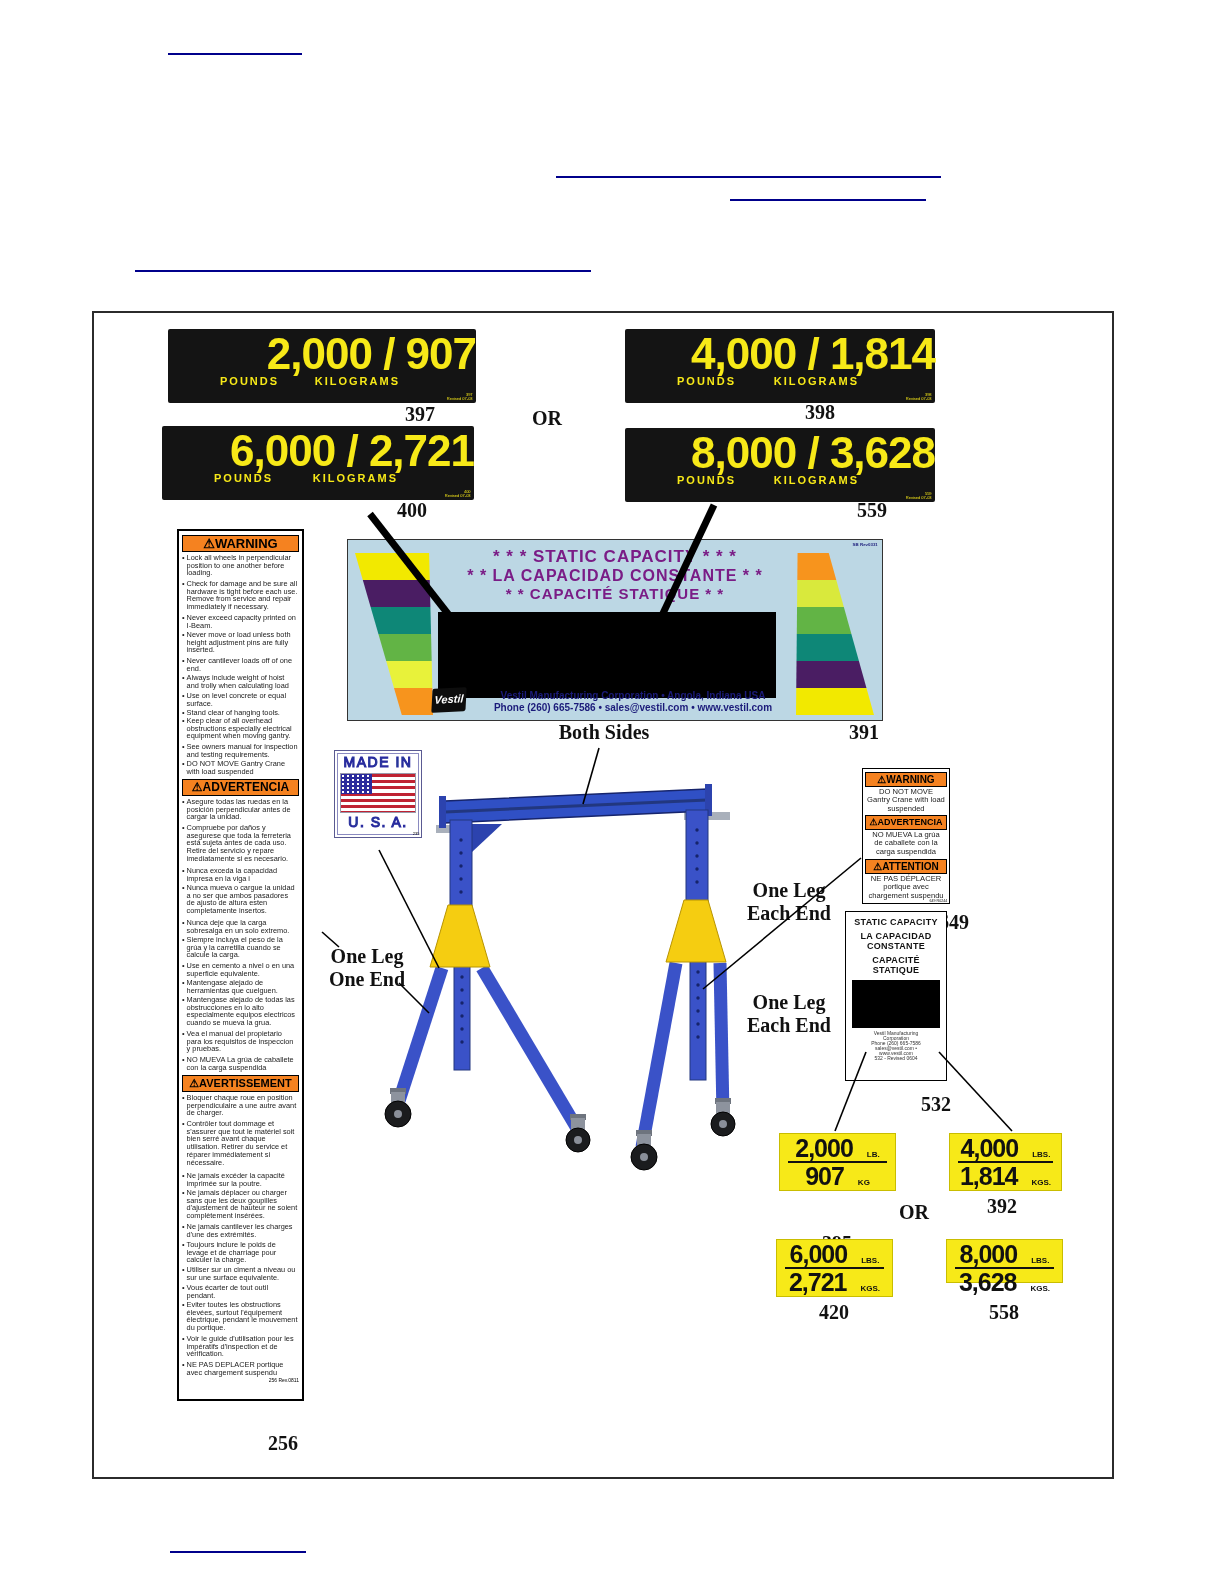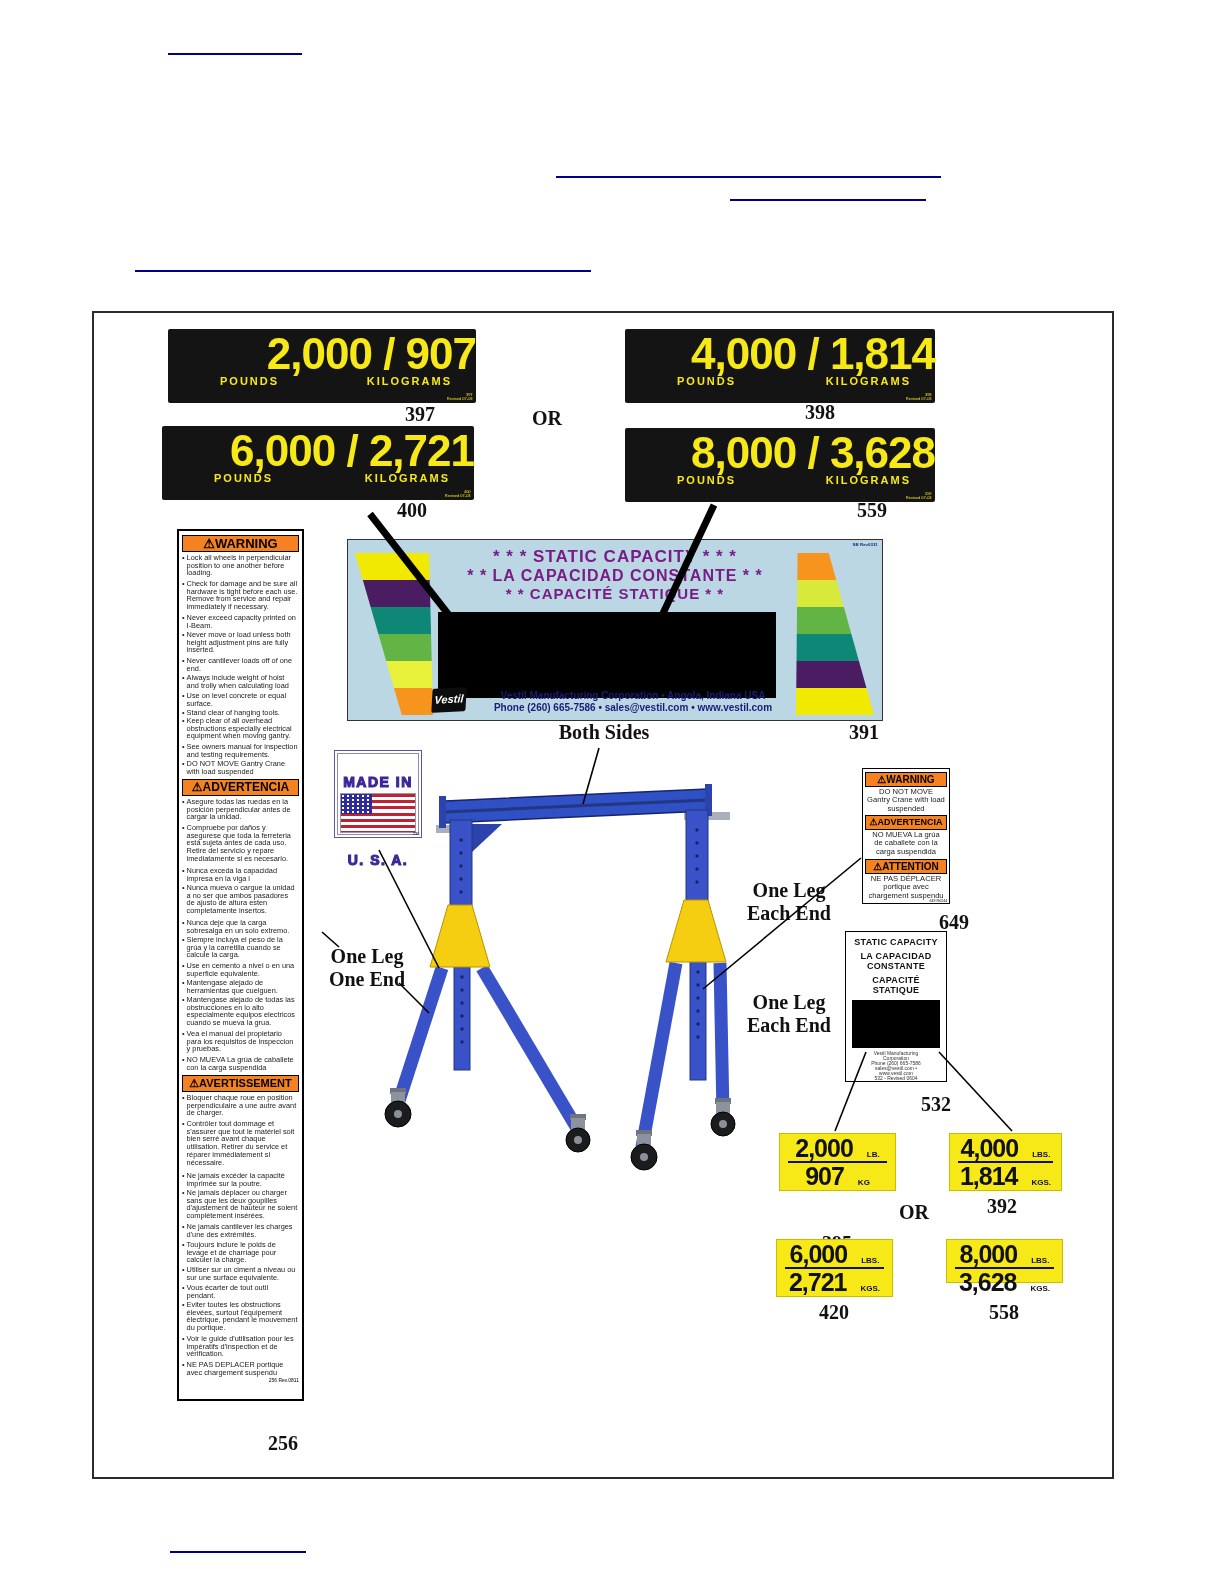--- a/index.html
+++ b/index.html
@@ -12,21 +12,21 @@
   .linkline { height:2px; background:#00008B; }
 
   
   .figbox { left:92px; top:311px; width:1022px; height:1168px;
             border:2px solid #2b2b2b; background:#fff; }
 
   
   .cap-blk { background:#141414; color:#F7E918; border-radius:2px; }
   .cap-blk .big { font-weight:bold; font-size:44px; letter-spacing:-1px;
                   text-align:right; line-height:46px; margin-top:2px; white-space:nowrap; }
-  .cap-blk .units { display:flex; justify-content:space-between; padding:0 24px 0 52px;
+  .cap-blk .units { display:flex; justify-content:space-between; padding:0 76px 0 52px;
                     font-size:11px; font-weight:bold; letter-spacing:2px; margin-top:-2px; }
   .cap-blk .pn { position:absolute; right:3px; bottom:2px; text-align:right;
                  font-size:8px; line-height:8px; transform:scale(0.5); transform-origin:right bottom; }
 
   .caption { font-family:"Liberation Serif", serif; font-weight:bold; font-size:20px;
              color:#111; text-align:center; }
   .annot   { font-family:"Liberation Serif", serif; font-weight:bold; font-size:20px;
              color:#111; text-align:center; line-height:23px; }
 
   
@@ -56,22 +56,22 @@
            text-align:center; margin:2px 0 2px 0; line-height:15px; }
   .warn256 ul { list-style:none; }
   .warn256 li { font-size:8px; line-height:8.6px; color:#1a1a1a; padding-left:5px; position:relative;
                 transform:scale(0.92); transform-origin:left top; width:108%; }
   .warn256 li::before { content:"•"; position:absolute; left:0; top:0; }
   .wfoot { text-align:right; font-size:8px; transform:scale(0.62); transform-origin:right top; }
 
   
   .usa { border:1px solid #5a5a92; box-shadow:inset 0 0 0 2px #fff, inset 0 0 0 3px #8a8ac0;
          background:#fff; padding:4px 3px; text-align:center; }
-  .usa .otxt { font-weight:bold; font-size:14px; letter-spacing:1.5px; color:#701a75;
-               -webkit-text-stroke:1.1px #2a2aa0; line-height:15px;margin-top:20px; }
+  .usa .otxt { font-weight:normal; font-size:14px; letter-spacing:1.5px; color:#0f766e;
+               -webkit-text-stroke:1.1px #2a2aa0; line-height:15px; }
   .flag { position:relative; width:76px; height:40px; margin:3px auto 2px auto;
           background:repeating-linear-gradient(to bottom,#BF2333 0 3.1px,#ffffff 3.1px 6.2px);
           border:1px solid #99a; }
   .flag .canton { position:absolute; left:0; top:0; width:31px; height:20px; background:#2b2b9c;
           background-image:radial-gradient(circle at 2px 2px,#fff 0.9px,transparent 1.1px);
           background-size:5px 4px; }
   .usa .pn { position:absolute; right:2px; bottom:1px; font-size:8px; transform:scale(0.5);
              transform-origin:right bottom; }
 
   
@@ -317,21 +317,21 @@
       <div class="whead"><span>⚠</span><span>WARNING</span></div>
       <div class="wtxt">DO NOT MOVE Gantry Crane with load suspended</div>
       <div class="whead" style="font-size:9px"><span>⚠</span><span>ADVERTENCIA</span></div>
       <div class="wtxt">NO MUEVA La grúa de caballete con la carga suspendida</div>
       <div class="whead"><span>⚠</span><span>ATTENTION</span></div>
       <div class="wtxt">NE PAS DÉPLACER portique avec chargement suspendu</div>
       <div class="pn">649 R0244</div>
     </div>
     <div class="abs caption" style="left:830px;top:598px;width:60px">649</div>
 
-    <div class="abs cap532" style="left:751px;top:618px;width:102px;height:151px">
+    <div class="abs cap532" style="left:751px;top:598px;width:102px;height:170px">
       <div class="t">STATIC CAPACITY</div>
       <div class="t" style="margin-top:3px">LA CAPACIDAD CONSTANTE</div>
       <div class="t" style="margin-top:3px">CAPACITÉ STATIQUE</div>
       <div class="blackbox"></div>
       <div class="m">
         <div>Vestil Manufacturing Corporation</div>
         <div>Phone (260) 665-7586</div>
         <div>sales@vestil.com • www.vestil.com</div>
         <div>532 - Revised 0604</div>
       </div>

